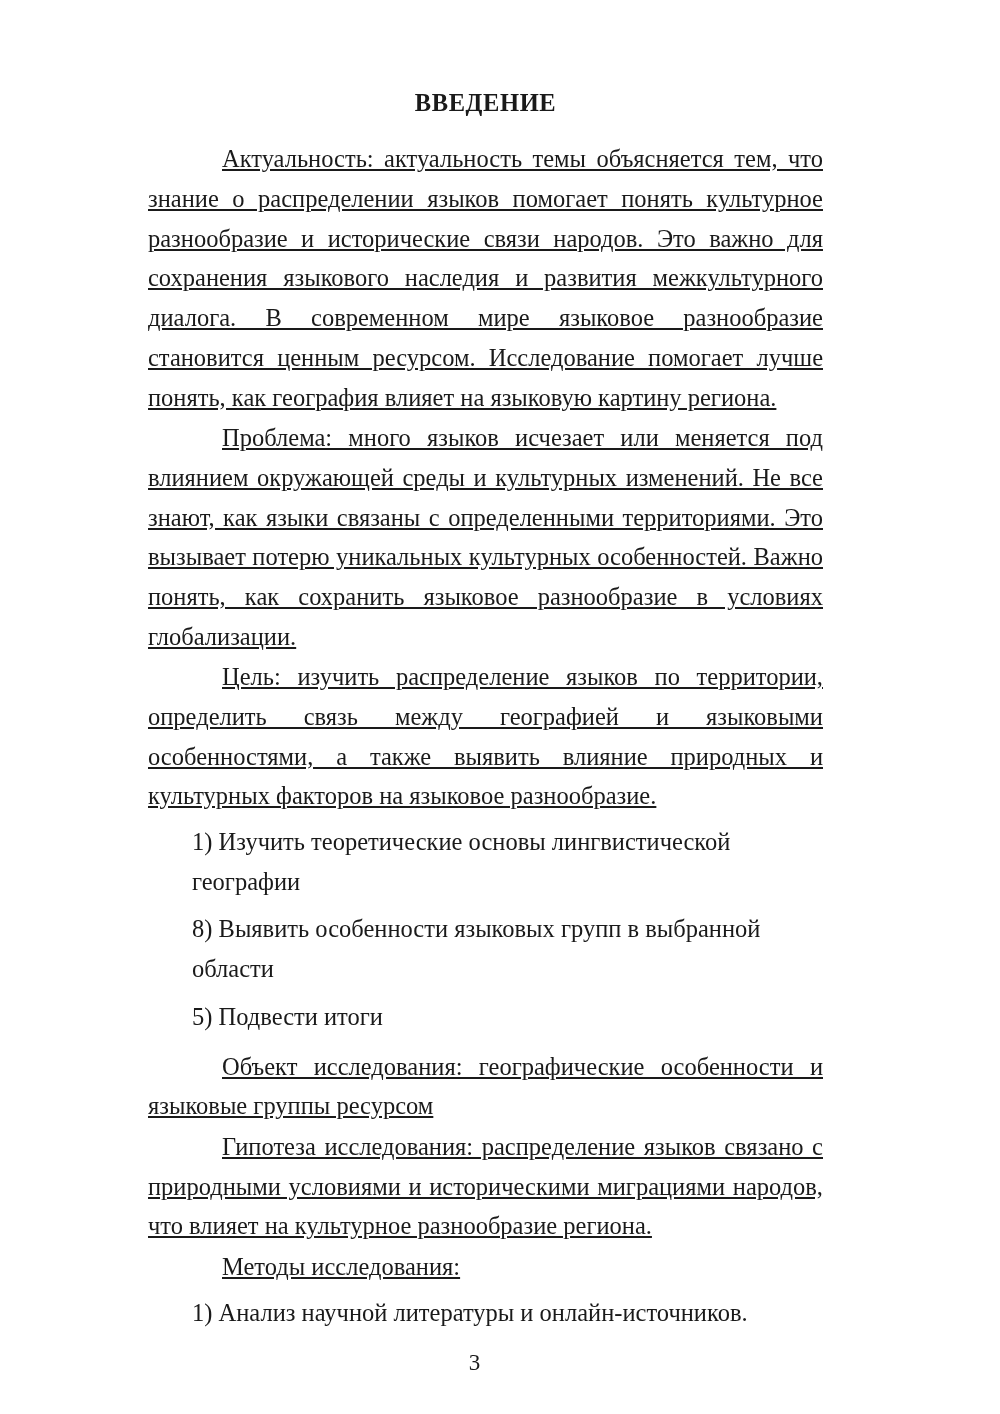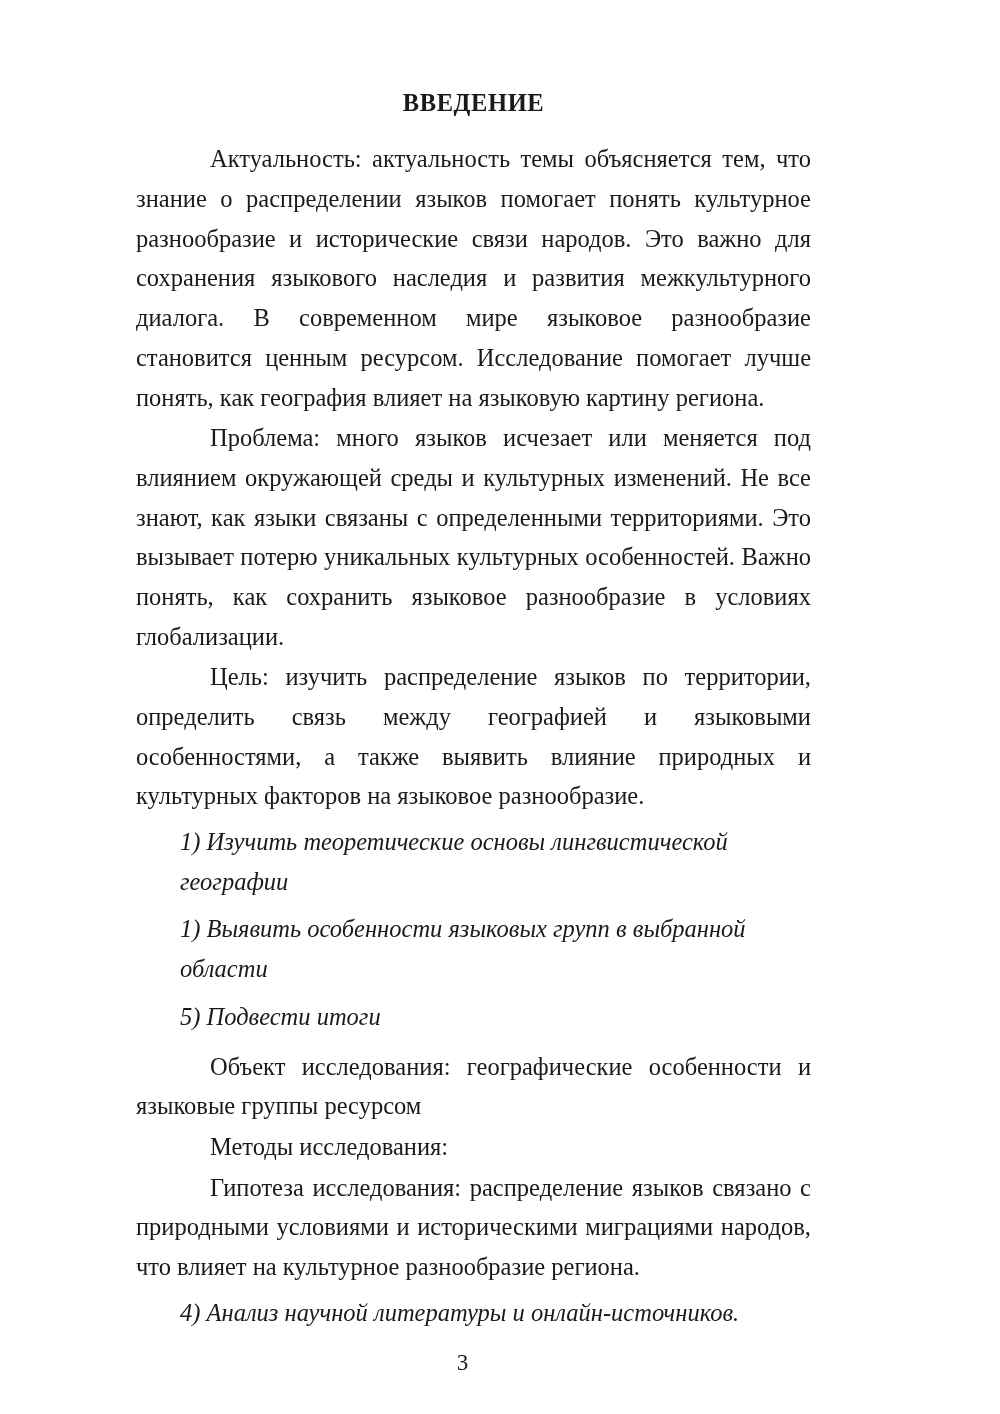--- a/index.html
+++ b/index.html
@@ -10,21 +10,21 @@
   body {
     width: 1000px;
     height: 1414px;
     position: relative;
     font-family: "Liberation Serif", "DejaVu Serif", serif;
     color: #1a1a1a;
   }
   .page {
     position: absolute;
     top: 0;
-    left: 4px;
+    left: 16px;
     width: 917px;
     height: 1414px;
     box-sizing: border-box;
     padding: 88px 110px 40px 132px;
   }
   .doc-title {
     font-size: 24.5px;
     font-weight: bold;
     text-align: center;
     letter-spacing: 0.6px;
@@ -32,32 +32,32 @@
     line-height: 1.2;
   }
   .para {
     font-size: 24.5px;
     line-height: 1.62;
     text-align: justify;
     text-indent: 74px;
     margin: 0 0 1px 0;
     -webkit-hyphens: none;
     hyphens: none;
+    text-decoration: underline;
   }
   .para.last-line-natural {
     text-align-last: left;
   }
   .list-item {
     font-size: 24.5px;
     line-height: 1.62;
     text-align: left;
     text-indent: 0;
     margin: 0 0 8px 0;
     padding-left: 44px;
-    font-style: italic;
   }
   .list-block {
     margin: 6px 0 10px 0;
   }
   .page-number {
     position: absolute;
     left: 0;
     right: 0;
     bottom: 38px;
     text-align: center;
@@ -74,29 +74,29 @@
 
   <p class="para">Актуальность: актуальность темы объясняется тем, что знание о распределении языков помогает понять культурное разнообразие и исторические связи народов. Это важно для сохранения языкового наследия и развития межкультурного диалога. В современном мире языковое разнообразие становится ценным ресурсом. Исследование помогает лучше понять, как география влияет на языковую картину региона.</p>
 
   <p class="para">Проблема: много языков исчезает или меняется под влиянием окружающей среды и культурных изменений. Не все знают, как языки связаны с определенными территориями. Это вызывает потерю уникальных культурных особенностей. Важно понять, как сохранить языковое разнообразие в условиях глобализации.</p>
 
   <p class="para">Цель: изучить распределение языков по территории, определить связь между географией и языковыми особенностями, а также выявить влияние природных и культурных факторов на языковое разнообразие.</p>
 
 
   <div class="list-block">
     <div class="list-item">1) Изучить теоретические основы лингвистической географии</div>
-    <div class="list-item">1) Выявить особенности языковых групп в выбранной области</div>
+    <div class="list-item">8) Выявить особенности языковых групп в выбранной области</div>
     <div class="list-item">5) Подвести итоги</div>
   </div>
 
   <p class="para">Объект исследования: географические особенности и языковые группы ресурсом</p>
 
 
+  <p class="para">Гипотеза исследования: распределение языков связано с природными условиями и историческими миграциями народов, что влияет на культурное разнообразие региона.</p>
+
   <p class="para last-line-natural">Методы исследования:</p>
 
-  <p class="para">Гипотеза исследования: распределение языков связано с природными условиями и историческими миграциями народов, что влияет на культурное разнообразие региона.</p>
-
   <div class="list-block">
-    <div class="list-item">4) Анализ научной литературы и онлайн-источников.</div>
+    <div class="list-item">1) Анализ научной литературы и онлайн-источников.</div>
   </div>
 
   <div class="page-number">3</div>
 </div>
 
 </body></html>

